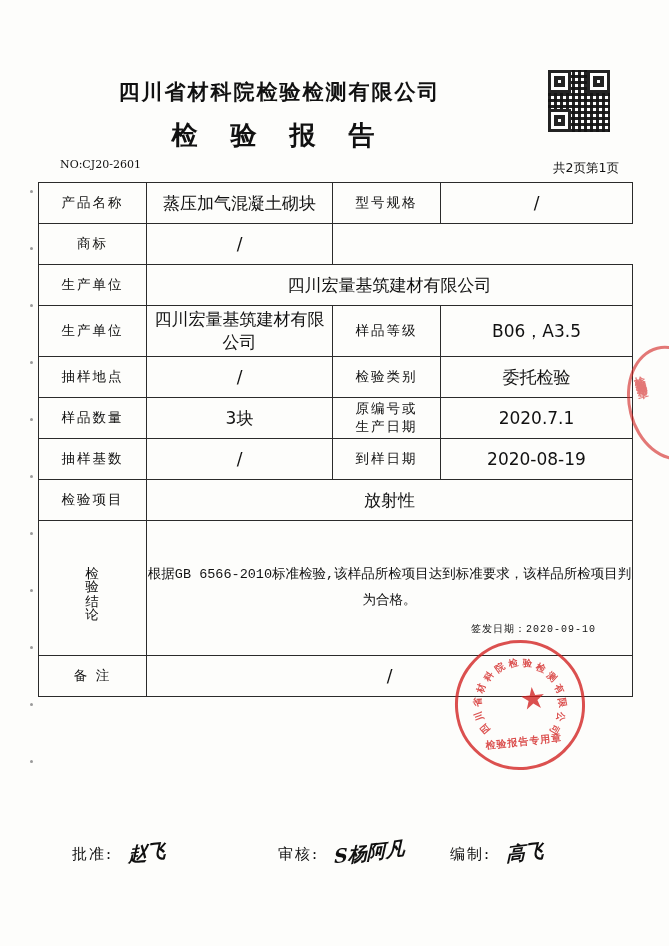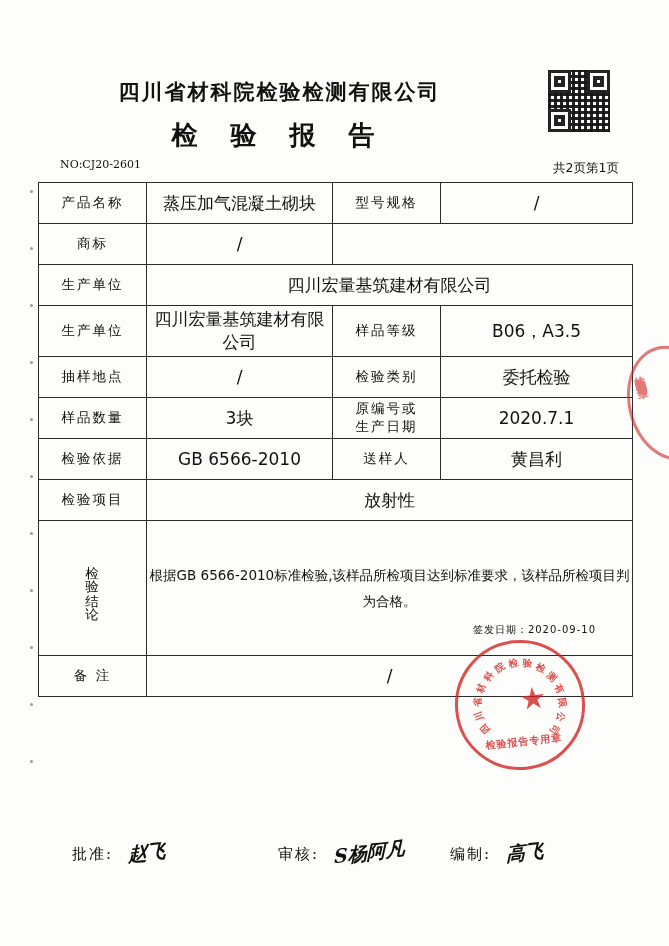--- a/index.html
+++ b/index.html
@@ -137,20 +137,21 @@
     line-height: 46px;
   }
   td.conclusion {
     text-align: left;
     vertical-align: top;
     padding: 14px 16px 8px 22px;
     height: 140px;
     line-height: 26px;
     font-size: 13.5px;
     position: relative;
+    font-family: Liberation Mono, monospace;
   }
   .sign-date {
     position: absolute;
     right: 36px;
     bottom: 12px;
     font-size: 10px;
     letter-spacing: 1px;
   }
   td.remark-label {
     height: 74px;
@@ -344,24 +345,24 @@
       <tr>
         <td class="label">样品数量</td>
         <td class="value">3块</td>
         <td class="label">
           <div>原编号或</div>
           <div>生产日期</div>
         </td>
         <td class="value">2020.7.1</td>
       </tr>
       <tr>
-        <td class="label">检验依据</td>
-        <td class="value">GB 6566-2010</td>
-        <td class="label">送样人</td>
-        <td class="value">黄昌利</td>
+        <td class="label">抽样基数</td>
+        <td class="value">/</td>
+        <td class="label">到样日期</td>
+        <td class="value">2020-08-19</td>
       </tr>
       <tr>
         <td class="label">检验项目</td>
         <td class="value" colspan="3">放射性</td>
       </tr>
       <tr>
         <td class="vert-label">
           <span class="vert-text">检验结论</span>
         </td>
         <td class="conclusion" colspan="3">

